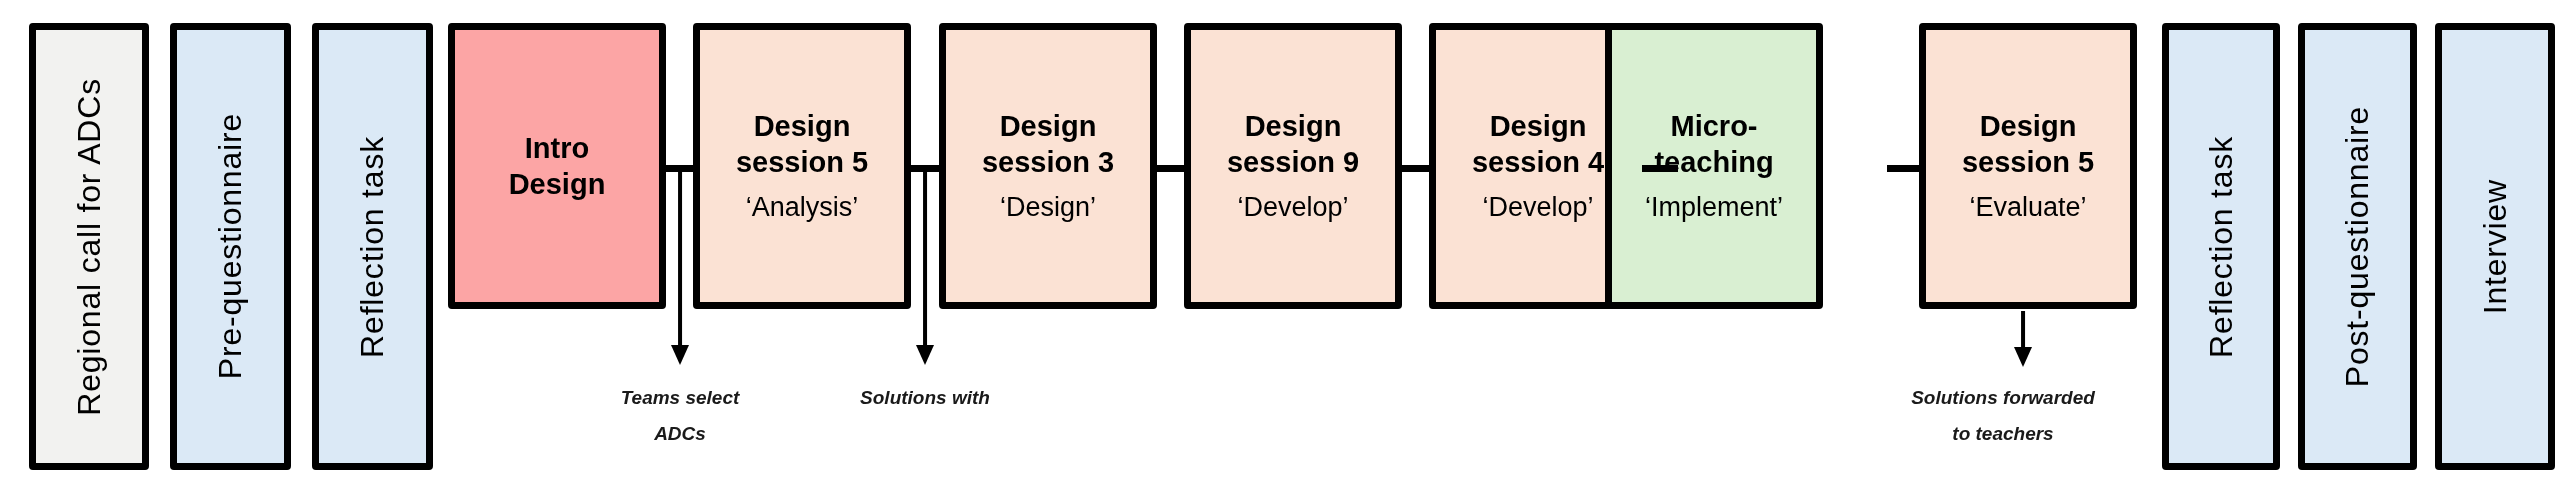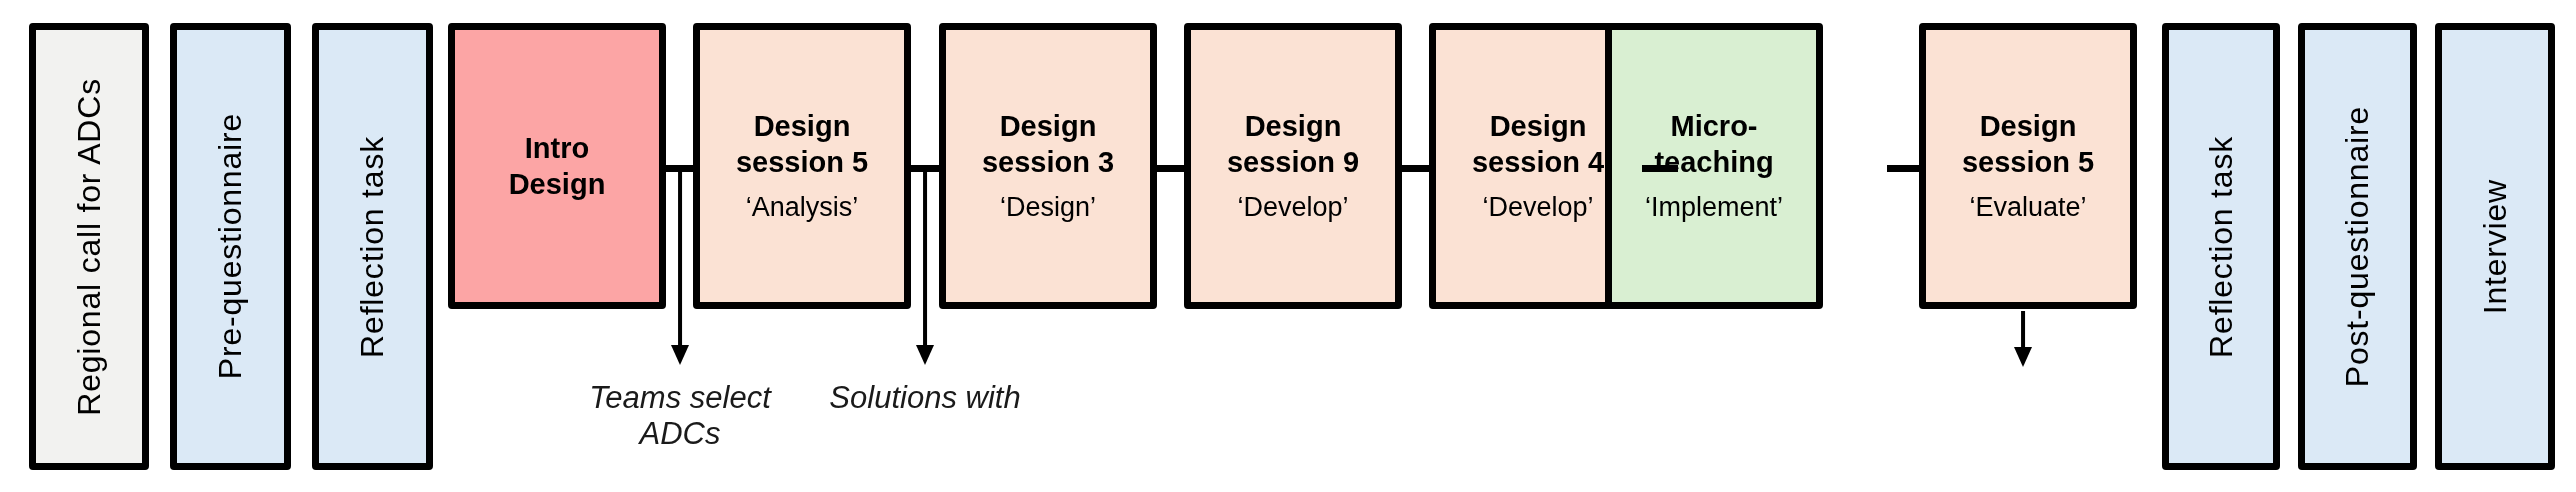--- a/index.html
+++ b/index.html
@@ -119,24 +119,24 @@
   .arrow-c { left: 2013px; top: 311px; height: 56px; width: 20px; }
   .arrow-c .stem { top: 0; height: 36px; }
   .arrow-c .head { top: 36px; }
 
   
   .annotation {
     position: absolute;
     top: 380px;
     width: 356px;
     text-align: center;
-    font-size: 31px;
+    font-size: 19px;
     line-height: 36px;
     font-style: italic;
-    font-weight: 400;
+    font-weight: 700;
     color: #1a1a1a;
   }
   .ann-a { left: 502px; }   
   .ann-b { left: 747px; }   
   .ann-c { left: 1825px; }  
 </style>
 </head>
 <body>
 
 <div id="canvas">
@@ -237,15 +237,19 @@
     <div class="head"></div>
   </div>
 
   <div class="annotation ann-a">
     <div>Teams select</div>
     <div>ADCs</div>
   </div>
   <div class="annotation ann-b">
     <div>Solutions with</div>
   </div>
+  <div class="annotation ann-c">
+    <div>Solutions forwarded</div>
+    <div>to teachers</div>
+  </div>
 
 </div>
 
 
 </body></html>

